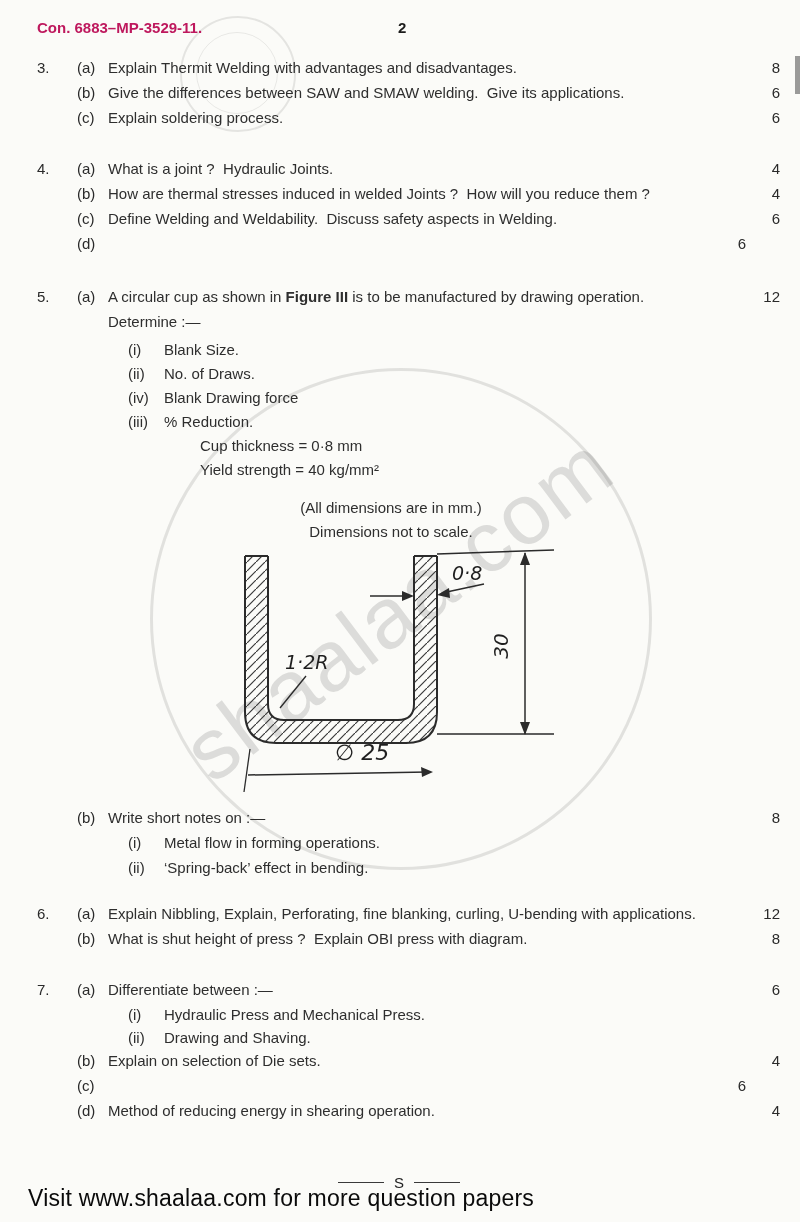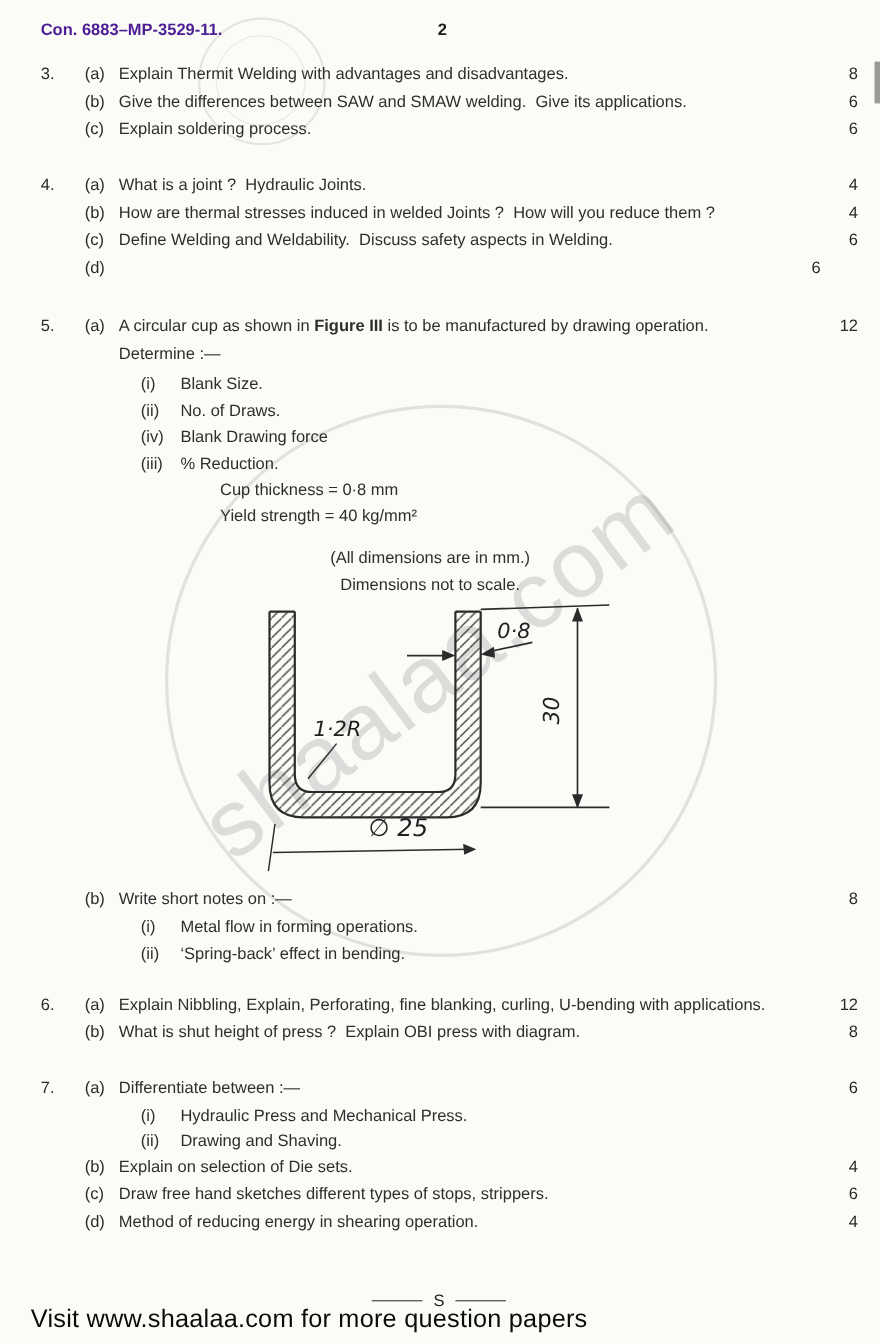--- a/index.html
+++ b/index.html
@@ -15,21 +15,21 @@
   .wm-ring{left:150px;top:368px;width:496px;height:496px;border:3px solid rgba(0,0,0,0.10);border-radius:50%;}
   .wm-stamp-outer{left:180px;top:16px;width:112px;height:112px;border:2px solid rgba(0,0,0,0.09);border-radius:50%;}
   .wm-stamp-inner{left:196px;top:32px;width:80px;height:80px;border:1.5px solid rgba(0,0,0,0.08);border-radius:50%;}
   .wm-text{
     left:130px;top:560px;width:536px;line-height:96px;
     transform:rotate(-37deg);font-size:86px;letter-spacing:2px;
     color:rgba(50,50,50,0.15);text-align:center;white-space:nowrap;
   }
   .scan-mark{position:absolute;right:0;top:56px;width:5px;height:38px;background:#4a4a4a;opacity:.55;z-index:1;}
   
-  .header{padding:18px 20px 0 37px;font-weight:bold;color:#4c1d95;line-height:20px;}
+  .header{padding:18px 20px 0 37px;font-weight:bold;color:#be185d;line-height:20px;}
   .pagenum{position:absolute;left:398px;top:19px;font-weight:bold;color:#1b1b1b;}
   
   .qrow{display:grid;grid-template-columns:40px 31px 1fr 34px;margin:0 20px 5px 37px;line-height:20px;align-items:start;}
   .qnum{color:#2a2a2a;}
   .plabel{color:#2a2a2a;}
   .qtext{white-space:pre-wrap;}
   .just{text-align:justify;}
   .marks{text-align:right;color:#2a2a2a;}
   .subrow{display:grid;grid-template-columns:36px 1fr;margin:0 80px 4px 128px;line-height:20px;}
   .determine{margin:0 0 8px 108px;line-height:20px;}
@@ -234,21 +234,20 @@
     </div>
     <div class="qrow">
       <span class="qnum"></span>
       <span class="plabel">(b)</span>
       <span class="qtext">Explain on selection of Die sets.</span>
       <span class="marks">4</span>
     </div>
     <div class="qrow">
       <span class="qnum"></span>
       <span class="plabel">(c)</span>
-      <span class="qtext">Draw free hand sketches different types of stops, strippers.</span>
       <span class="marks">6</span>
     </div>
     <div class="qrow">
       <span class="qnum"></span>
       <span class="plabel">(d)</span>
       <span class="qtext">Method of reducing energy in shearing operation.</span>
       <span class="marks">4</span>
     </div>
 
   </div>

